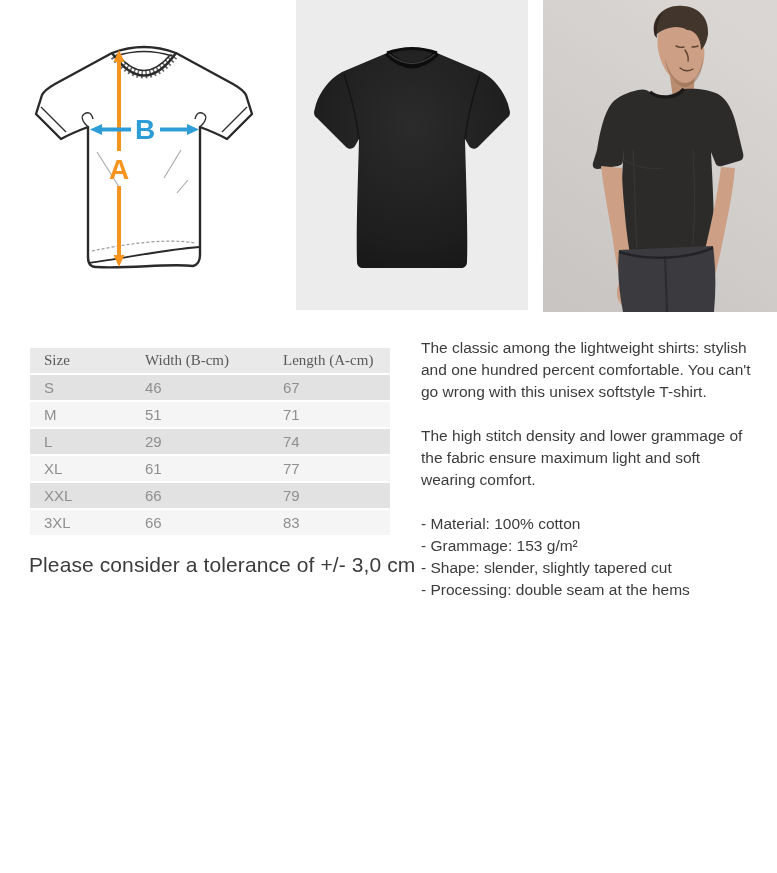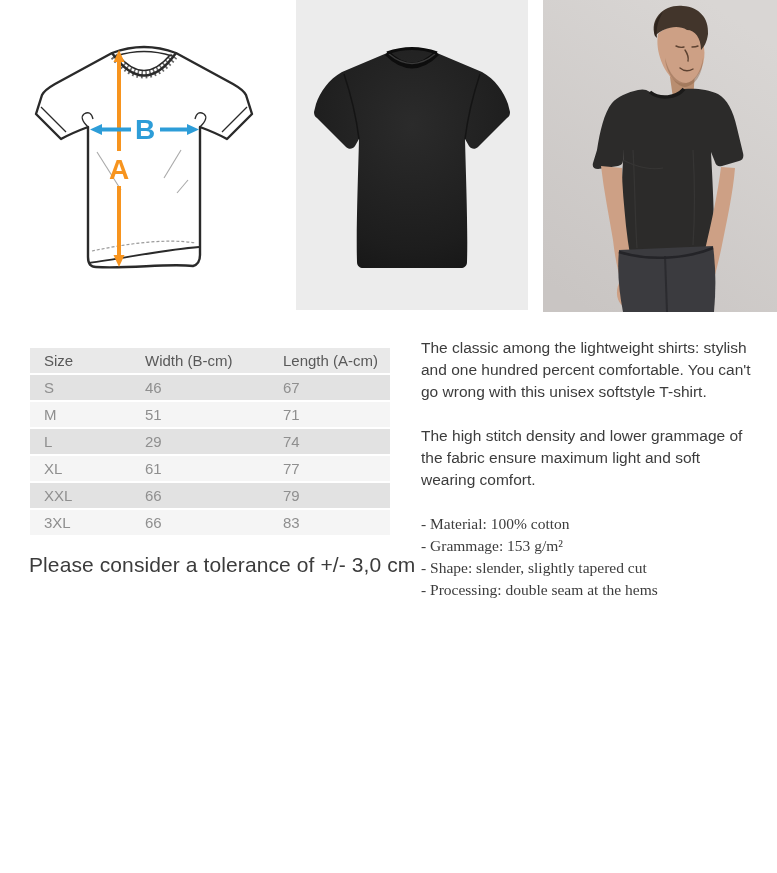--- a/index.html
+++ b/index.html
@@ -20,37 +20,37 @@
   table#size-table{border-collapse:separate;border-spacing:0;width:360px;table-layout:fixed;}
   #size-table col.c1{width:101px;}
   #size-table col.c2{width:138px;}
   #size-table col.c3{width:121px;}
   #size-table td,#size-table th{
     font-size:15px;font-weight:400;text-align:left;
     padding:0 0 0 14px;height:25px;line-height:25px;
     border-bottom:2px solid #ffffff;white-space:nowrap;
     overflow:hidden;
   }
-  #size-table thead th{background:var(--table-header-bg);color:var(--table-header-text);}
+  #size-table thead th{background:var(--table-header-bg);color:var(--table-header-text);font-family:Liberation Serif, serif;}
   #size-table tbody td{color:var(--table-cell-text);}
   #size-table tbody tr.dark td{background:var(--table-row-dark);}
   #size-table tbody tr.light td{background:var(--table-row-light);}
 
   #tolerance-note{
     position:absolute;left:29px;top:553px;
     font-size:21px;color:var(--body-text);letter-spacing:.1px;
   }
 
   
   #description{
     position:absolute;left:421px;top:337px;width:332px;
     font-size:15.5px;line-height:22px;color:var(--body-text);
   }
   #description p{margin:0 0 22px 0;}
-  #description .spec-line{margin:0;font-family:Liberation Serif, serif;}
+  #description .spec-line{margin:0;}
 
   svg text.dim-label{font-family:"Liberation Sans","DejaVu Sans",sans-serif;font-weight:bold;}
 </style>
 </head>
 <body>
 
 <div id="diagram-block" class="img-block">
   <svg width="296" height="310" viewBox="0 0 296 310">
 
     <g stroke="var(--outline)" stroke-width="2.4" fill="#ffffff" stroke-linejoin="round" stroke-linecap="round">

